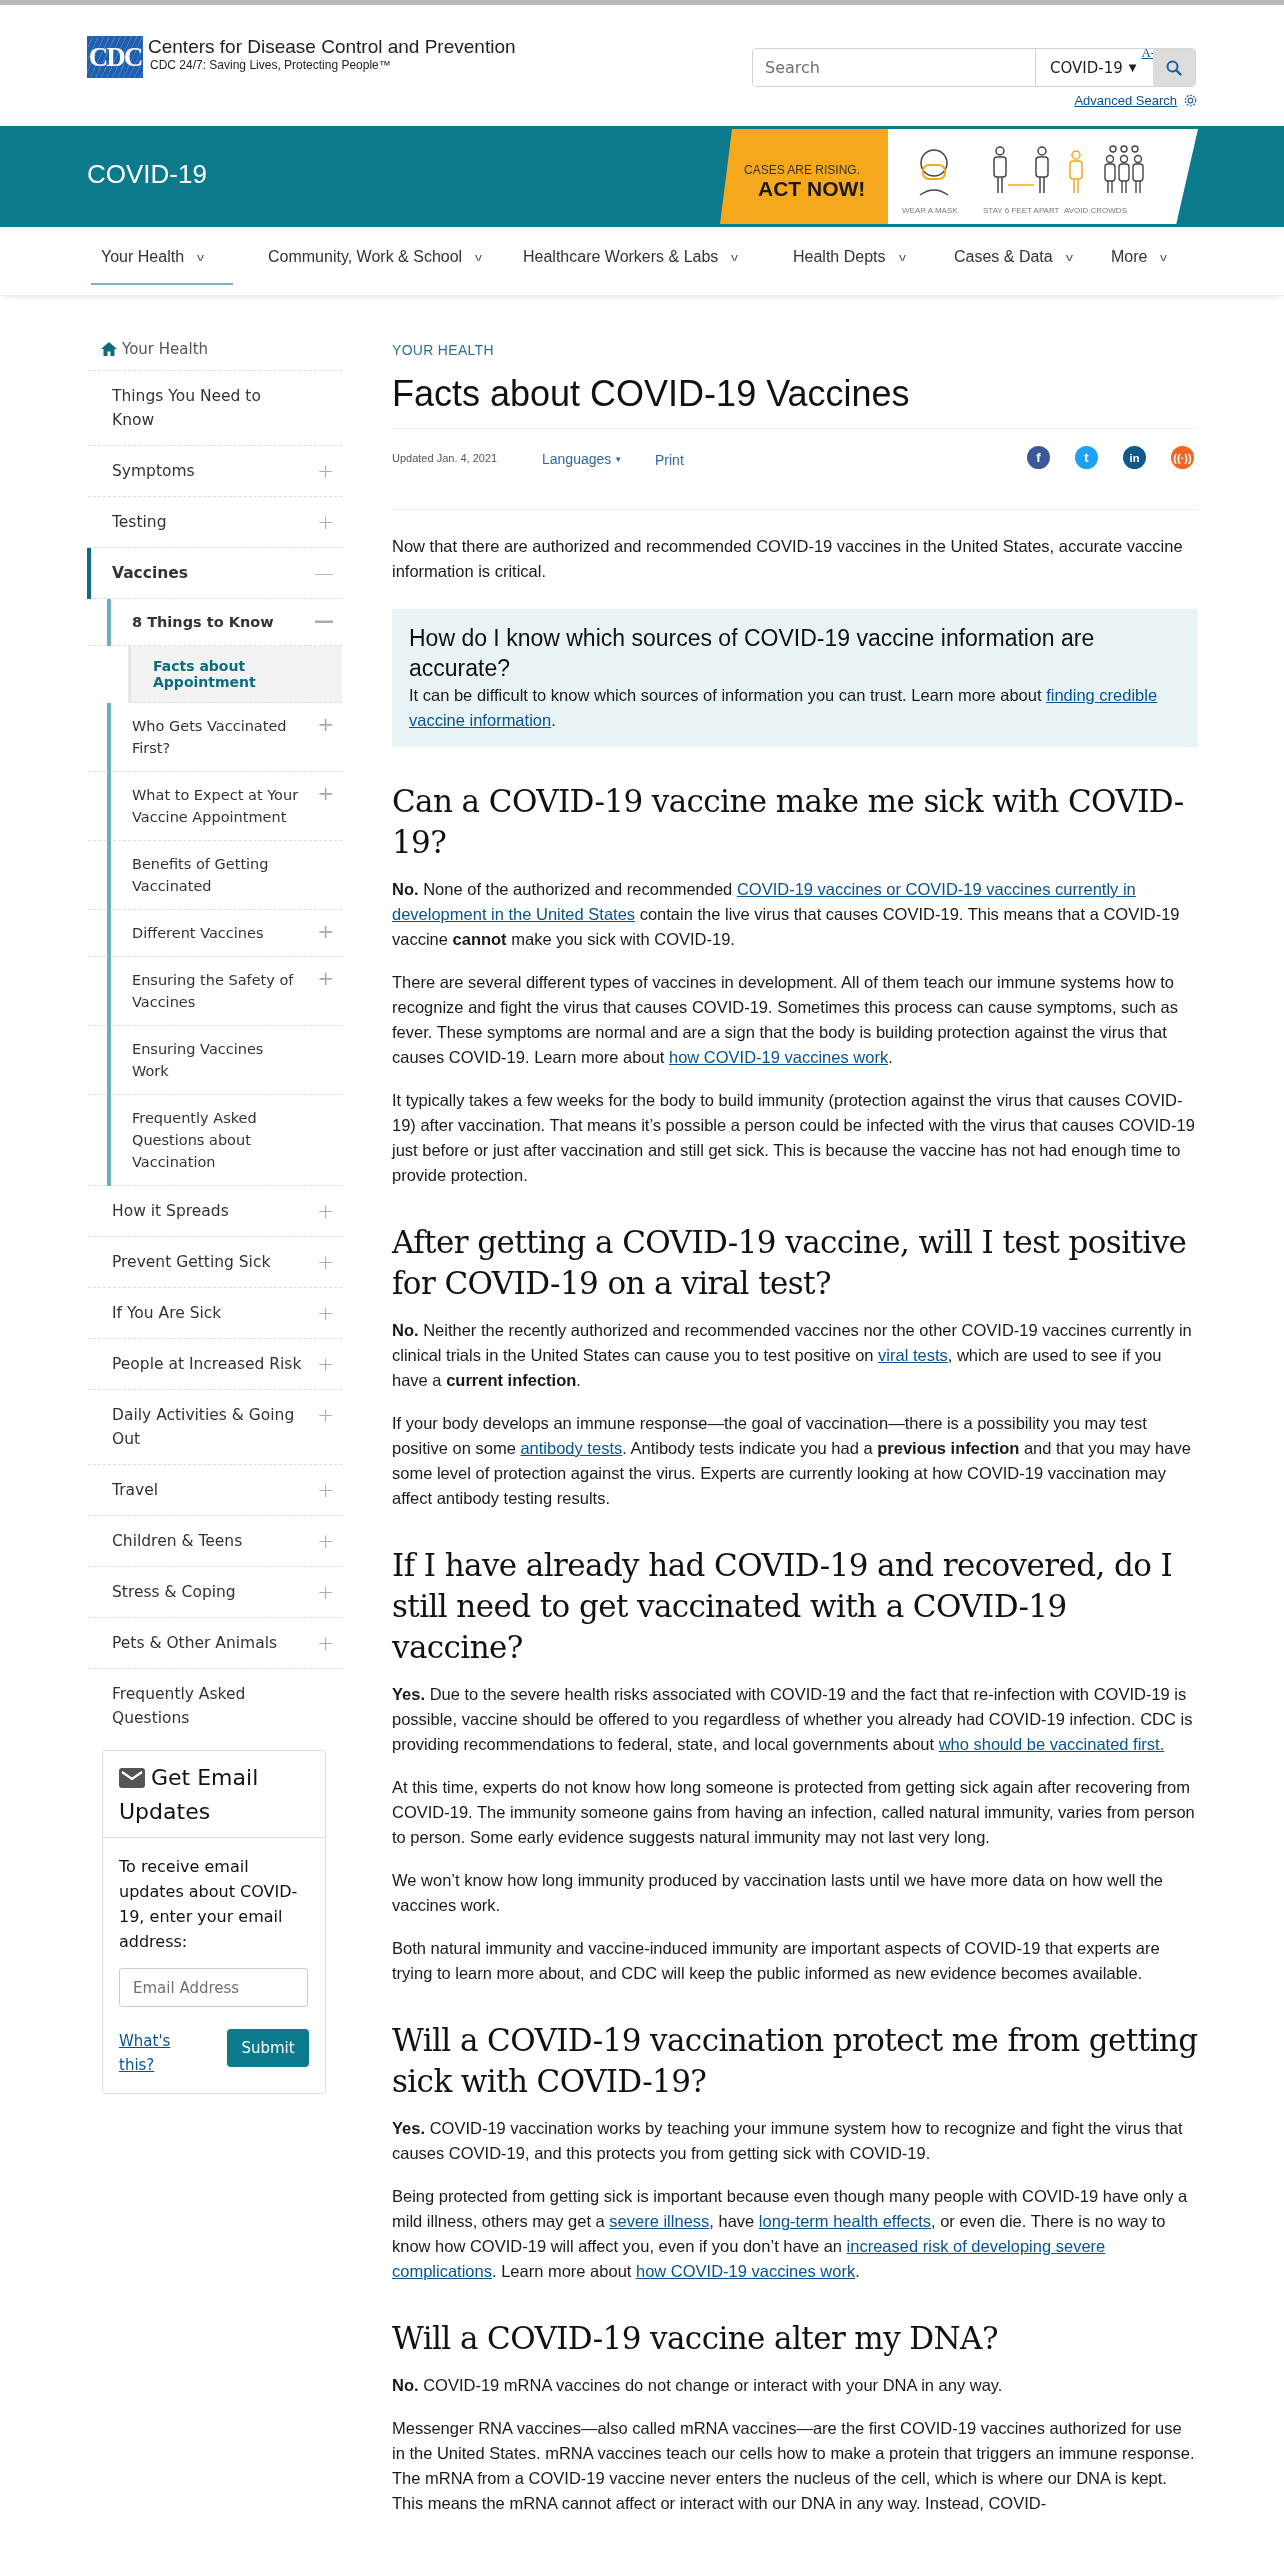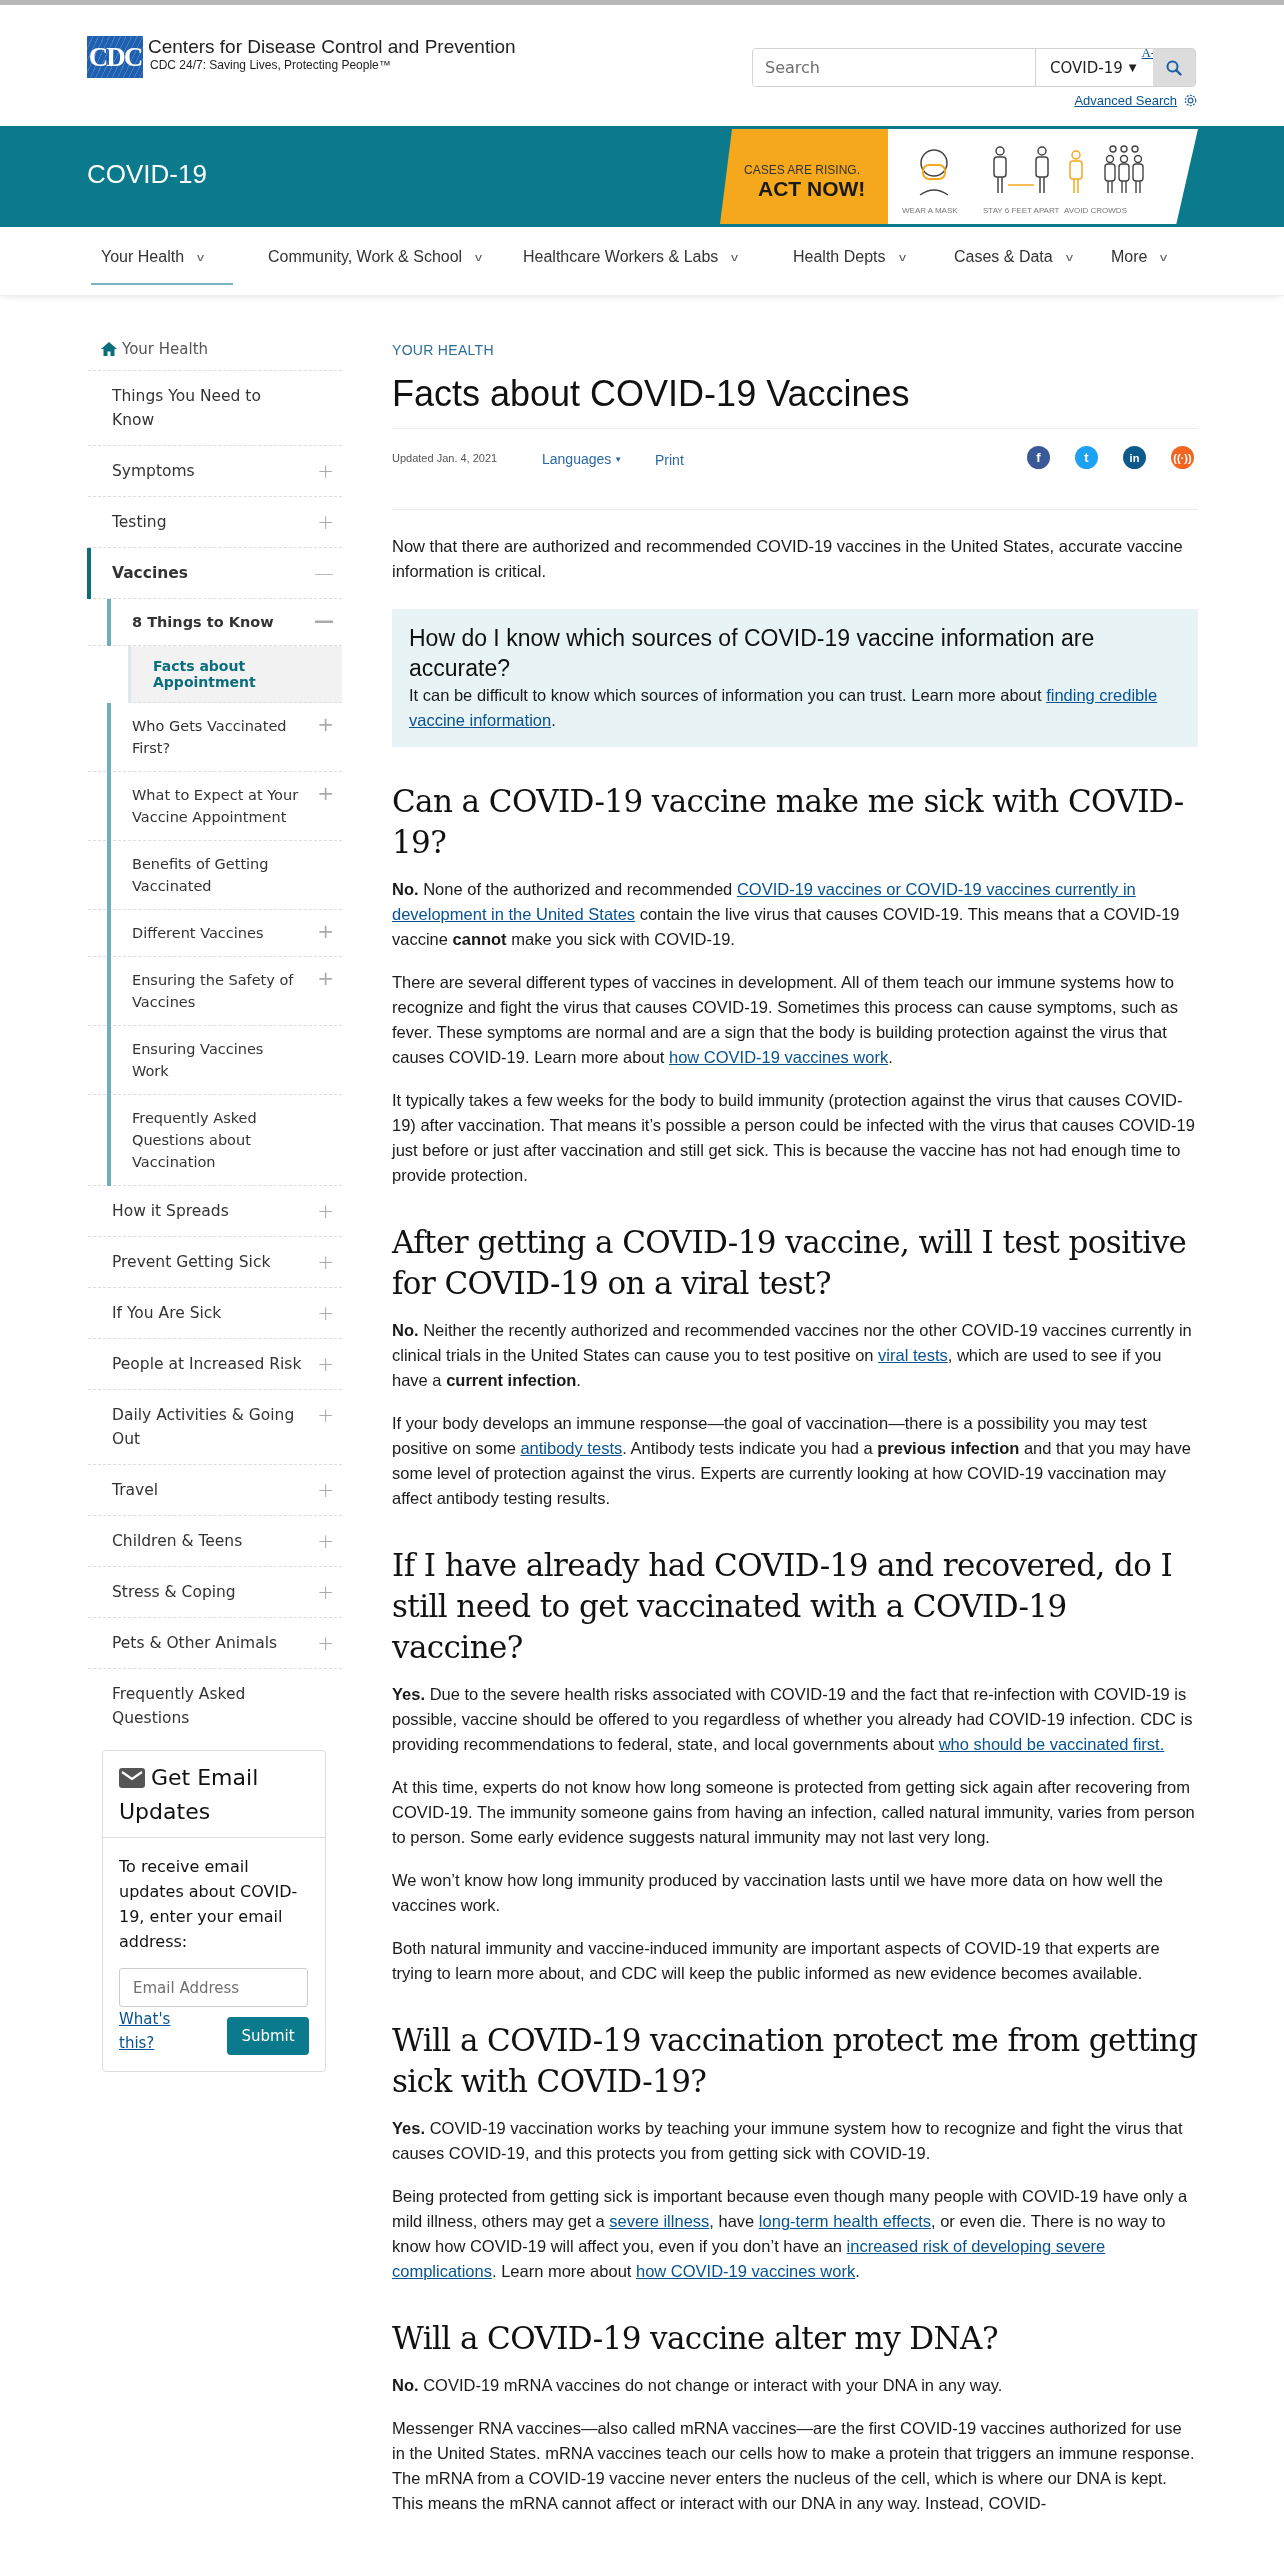--- a/index.html
+++ b/index.html
@@ -52,21 +52,21 @@
   .sb-sub .pm { position: absolute; right: 8px; top: 10px; color: #aaa; font-size: 20px; }
   .sb-sub.open { font-weight: bold; }
   .sb-subsub { position: relative; margin-left: 40px; background: #f2f2f2; border-left: 3px solid #e1e8ec; border-bottom: 1px dashed #ddd; padding: 12px 12px 12px 22px; font-size: 14px; color: #0b6d7d; font-weight: bold; }
 
   .email-box { position: absolute; left: 102px; top: 1750px; width: 224px; border: 1px solid #ddd; border-radius: 4px; }
   .email-head { padding: 10px 16px 8px 16px; border-bottom: 1px solid #ddd; font-size: 22px; line-height: 34px; color: #111; }
   .email-head svg { vertical-align: -3px; margin-right: 6px; }
   .email-body { padding: 16px 16px 16px 16px; font-size: 16px; line-height: 25px; color: #111; }
   .email-input { width: 189px; height: 39px; border: 1px solid #ccc; border-radius: 3px; margin-top: 14px; padding-left: 13px; font-size: 15px; color: #777; font-family: "DejaVu Sans", sans-serif; }
   .email-input::placeholder { color: #707070; }
-  .email-foot { display: flex; justify-content: space-between; align-items: flex-end; }
+  .email-foot { display: flex; justify-content: space-between; align-items: flex-start; margin-top: 22px; }
   .email-foot a { font-size: 15px; line-height: 24px; width: 70px; }
   .submit-btn { background: #0b7a8c; color: #fff; border: none; border-radius: 4px; width: 82px; height: 38px; font-size: 15px; font-family: "DejaVu Sans", sans-serif; }
 
   
   .main { position: absolute; left: 392px; top: 330px; width: 806px; font-family: "Liberation Sans", sans-serif; }
   .eyebrow { font-size: 14px; color: #2c6e98; margin-top: 12px; letter-spacing: 0.3px; }
   .page-title { font-size: 36px; font-weight: normal; color: #111; margin-top: 14px; line-height: 44px; }
   .meta { border-top: 1px solid #eee; border-bottom: 1px solid #eee; height: 82px; margin-top: 12px; position: relative; }
   .meta .updated { position: absolute; left: 0; top: 23px; font-size: 11px; color: #555; }
   .meta .lang { position: absolute; left: 150px; top: 22px; font-size: 14px; color: #2a67a3; text-decoration: none; }

